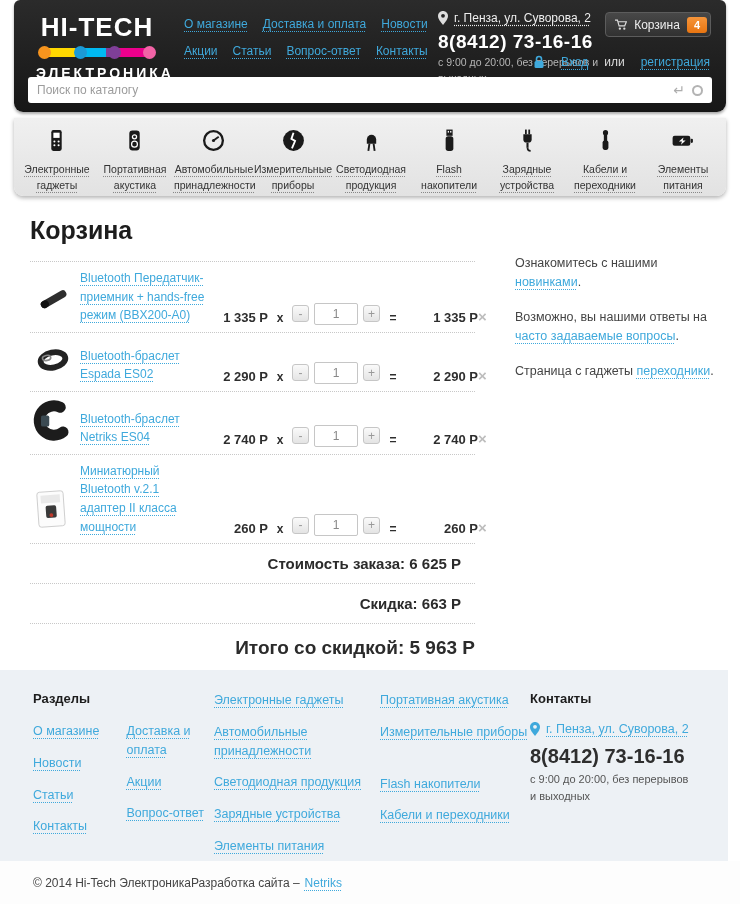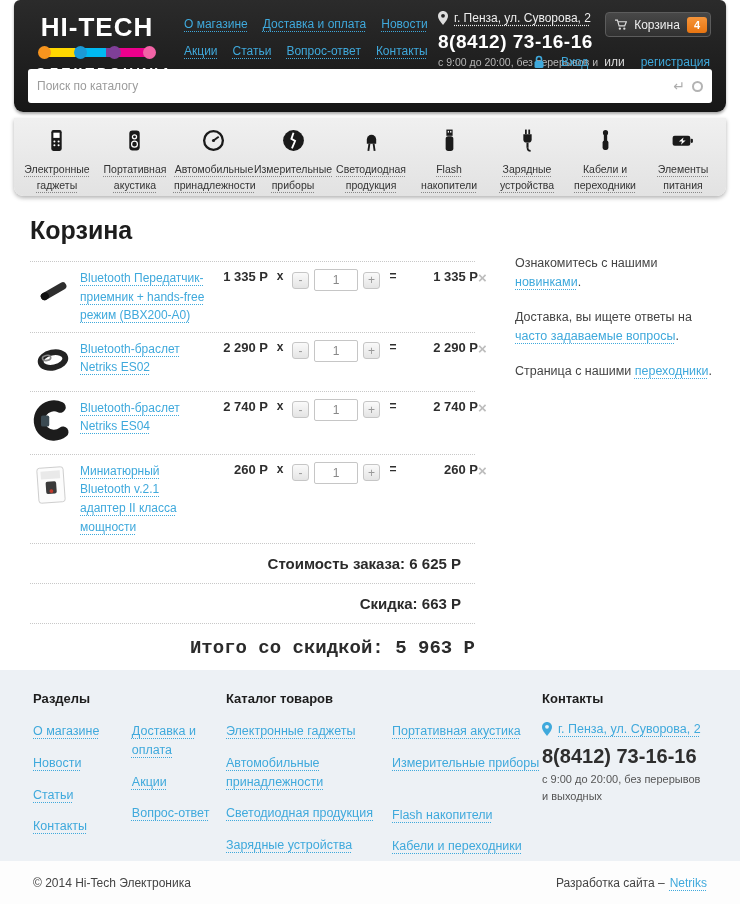--- a/index.html
+++ b/index.html
@@ -33,21 +33,21 @@
   .cart-btn { position:absolute; right:15px; top:12px; width:106px; height:25px;
     background:linear-gradient(#484848,#313131); border:1px solid #5c5c5c; border-radius:4px;
     display:flex; align-items:center; gap:7px; padding:0 3px 0 9px; cursor:pointer; }
   .cart-label { color:#eee; font-size:12px; flex:1; }
   .cart-badge { background:linear-gradient(#f6953a,#e87511); color:#fff; font-size:11px; font-weight:bold;
     padding:2px 7px; border-radius:3px; }
 
   .auth { position:absolute; right:16px; top:55px; display:flex; align-items:center; gap:16px;
     font-size:12px; color:#ddd; white-space:nowrap; }
 
-  .search { position:absolute; left:14px; right:14px; bottom:9px; height:34px; background:#fff;
+  .search { position:absolute; left:14px; right:14px; bottom:9px; height:26px; background:#fff;
     border-radius:3px; display:flex; align-items:center; padding:0 9px; }
   .search input { flex:1; border:none; outline:none; font-size:12px; color:#333;
     font-family:"Liberation Sans", sans-serif; }
   .search input::placeholder { color:#9c9c9c; }
   .enter-icon { color:#adadad; font-size:14px; margin-right:7px; }
   .enter-icon::before { content:"\21B5"; }
   .circle-icon { width:11px; height:11px; border:2px solid #b3b3b3; border-radius:50%; }
 
   
   .cats { position:absolute; left:14px; right:14px; top:118px; height:78px;
@@ -55,70 +55,70 @@
     box-shadow:0 2px 4px rgba(0,0,0,.3); display:flex; padding:10px 4px 8px; }
   .cat { flex:1; text-align:center; cursor:pointer; }
   .cat svg { height:25px; display:inline-block; }
   .cat-label { display:inline-block; font-size:10.5px; color:#333; margin-top:4px; line-height:1.55;
     max-width:80px; text-decoration:underline dotted #888; text-underline-offset:3px; }
 
   
   .main { position:absolute; left:30px; top:216px; width:465px; }
   .page-title { font-size:25px; font-weight:bold; color:#1d1d1d; margin-bottom:16px; }
   .rows { width:445px; }
-  .row { display:flex; align-items:flex-start; border-top:1px dotted #c8c8c8; padding:7px 0; min-height:52px; }
+  .row { display:flex; align-items:flex-end; border-top:1px dotted #c8c8c8; padding:7px 0; min-height:52px; }
   .pimg { width:50px; flex:0 0 50px; }
   .pname { flex:0 0 128px; font-size:12px; line-height:1.55; }
   .price { flex:0 0 60px; text-align:right; font-weight:bold; font-size:13px; color:#2e2e2e; white-space:nowrap; }
   .mult  { flex:0 0 24px; text-align:center; font-weight:bold; font-size:12px; color:#2e2e2e; }
   .step  { display:flex; align-items:center; gap:5px; }
   .step button { width:17px; height:17px; background:linear-gradient(#fafafa,#e4e4e4); border:1px solid #c6c6c6;
     border-radius:3px; color:#999; font-size:12px; line-height:1; cursor:pointer; }
   .qty { width:44px; height:22px; border:1px solid #c6c6c6; border-radius:2px; text-align:center;
     font-size:12px; color:#888; font-family:"Liberation Sans", sans-serif; }
   .eq    { flex:0 0 26px; text-align:center; font-weight:bold; font-size:12px; color:#2e2e2e; }
   .total { flex:0 0 72px; text-align:right; font-weight:bold; font-size:13px; color:#2e2e2e; white-space:nowrap; }
   .close { flex:1; text-align:right; color:#bdbdbd; font-size:15px; font-weight:bold; cursor:pointer; }
 
   .trow { width:445px; border-top:1px dotted #c8c8c8; padding:11px 14px 11px 0; text-align:right;
     font-weight:bold; font-size:15px; color:#2b2b2b; }
-  .trow.grand { font-size:19px; padding-right:0; padding-top:13px; padding-bottom:14px;font-family:Liberation Mono, monospace; }
+  .trow.grand { font-size:19px; padding-right:0; padding-top:13px; padding-bottom:14px; }
 
   .actions { margin-top:12px; width:465px; background:#faf6e2; border-radius:4px; padding:9px 10px;
     display:flex; align-items:center; }
   .btn-update { background:linear-gradient(#fdfdfd,#e9e9e9); border:1px solid #c9c9c9; border-radius:3px;
     color:#555; font-size:12px; padding:7px 13px; cursor:pointer; font-family:"Liberation Sans", sans-serif; }
   .lnk-clear { margin-left:20px; color:#73736a; font-size:12px; text-decoration:underline dotted;
     text-underline-offset:3px; }
   .btn-checkout { margin-left:auto; background:linear-gradient(#f0318d,#d60c72); border:none; border-radius:4px;
     color:#fff; font-size:13px; padding:9px 16px; cursor:pointer; box-shadow:0 1px 2px rgba(0,0,0,.35);
     font-family:"Liberation Sans", sans-serif; }
 
   .sidebar { position:absolute; left:515px; top:254px; width:205px; font-size:12.5px; color:#444; line-height:1.55; }
   .sidebar p { margin-bottom:15px; }
 
   
-  .footer { position:absolute; left:0; right:0; top:670px; height:191px; background:#edf1f5;
+  .footer { position:absolute; left:0; right:12px; top:670px; height:191px; background:#edf1f5;
     padding:21px 33px 0; display:flex; }
   .fcol h4 { font-size:13px; color:#1d1d1d; margin-bottom:16px; }
   .fcols { display:flex; }
   .flist { list-style:none; }
   .flist li { margin-bottom:13px; font-size:12.5px; line-height:1.5; }
   .fc-sections { width:214px; }
   .fc-sections .flist:first-child { width:88px; margin-right:22px; }
   .fc-catalog { width:338px; }
   .fc-catalog .flist:first-child { width:148px; margin-right:18px; }
   .fc-catalog .flist:last-child { width:150px; }
   .fc-contacts { flex:1; }
   .f-addr { display:flex; align-items:center; gap:6px; font-size:12.5px; }
   .f-phone { font-size:20px; font-weight:bold; color:#2e2e2e; margin:9px 0 3px; }
   .f-hours { font-size:11px; color:#555; line-height:1.5; width:165px; }
 
   .bottombar { position:absolute; left:0; right:0; top:861px; height:43px; background:#fdfdfd;
-    display:flex; align-items:center; justify-content:space-between; padding:0 33px; font-size:12px; color:#444; }
+    display:flex; align-items:center; justify-content:flex-start; padding:0 33px; font-size:12px; color:#444; }
   .credit { display:flex; gap:5px; }
 </style>
 </head>
 <body>
 
 <div class="hdr">
   <div class="logo">
     <div class="logo-title">HI-TECH</div>
     <div class="cbar">
       <span class="line"></span>
@@ -292,21 +292,21 @@
 
     <div class="row">
       <div class="pimg">
         <svg width="46" height="40" viewBox="0 0 48 48">
             <g transform="rotate(-12 24 24)">
               <ellipse cx="24" cy="24" rx="15" ry="9" fill="none" stroke="#232323" stroke-width="7"></ellipse>
               <ellipse cx="17" cy="20" rx="5" ry="3" fill="none" stroke="#8a8a8a" stroke-width="2"></ellipse>
             </g>
           </svg>
       </div>
-      <div class="pname"><a class="lnk">Bluetooth-браслет Netriks ES02</a></div>
+      <div class="pname"><a class="lnk">Bluetooth-браслет Espada ES02</a></div>
       <div class="price">2 290 Р</div>
       <div class="mult">x</div>
       <div class="step">
         <button>-</button>
         <input class="qty" value="1" style="">
         <button>+</button>
       </div>
       <div class="eq">=</div>
       <div class="total">2 290 Р</div>
       <div class="close">×</div>
@@ -363,22 +363,22 @@
 
   <div class="actions">
     <button class="btn-update">Обновить корзину</button>
     <a class="lnk-clear">Очистить корзину</a>
     <button class="btn-checkout">Оформить заказ</button>
   </div>
 </div>
 
 <div class="sidebar">
   <p><span>Ознакомитесь с нашими </span><a class="lnk">новинками</a><span>.</span></p>
-  <p><span>Доставка, вы ищете ответы на </span><a class="lnk">часто задаваемые вопросы</a><span>.</span></p>
-  <p><span>Страница с нашими </span><a class="lnk">переходники</a><span>.</span></p>
+  <p><span>Возможно, вы нашими ответы на </span><a class="lnk">часто задаваемые вопросы</a><span>.</span></p>
+  <p><span>Страница с гаджеты </span><a class="lnk">переходники</a><span>.</span></p>
 </div>
 
 <div class="footer">
   <div class="fcol fc-sections">
     <h4>Разделы</h4>
     <div class="fcols">
       <ul class="flist">
         <li><a class="lnk">О магазине</a></li>
         <li><a class="lnk">Новости</a></li>
         <li><a class="lnk">Статьи</a></li>
@@ -386,21 +386,20 @@
       </ul>
       <ul class="flist">
         <li><a class="lnk">Доставка и оплата</a></li>
         <li><a class="lnk">Акции</a></li>
         <li><a class="lnk">Вопрос-ответ</a></li>
       </ul>
     </div>
   </div>
 
   <div class="fcol fc-catalog">
-    <h4>Каталог товаров</h4>
     <div class="fcols">
       <ul class="flist">
         <li><a class="lnk">Электронные гаджеты</a></li>
         <li><a class="lnk">Автомобильные принадлежности</a></li>
         <li><a class="lnk">Светодиодная продукция</a></li>
         <li><a class="lnk">Зарядные устройства</a></li>
         <li><a class="lnk">Элементы питания</a></li>
       </ul>
       <ul class="flist">
         <li><a class="lnk">Портативная акустика</a></li>

